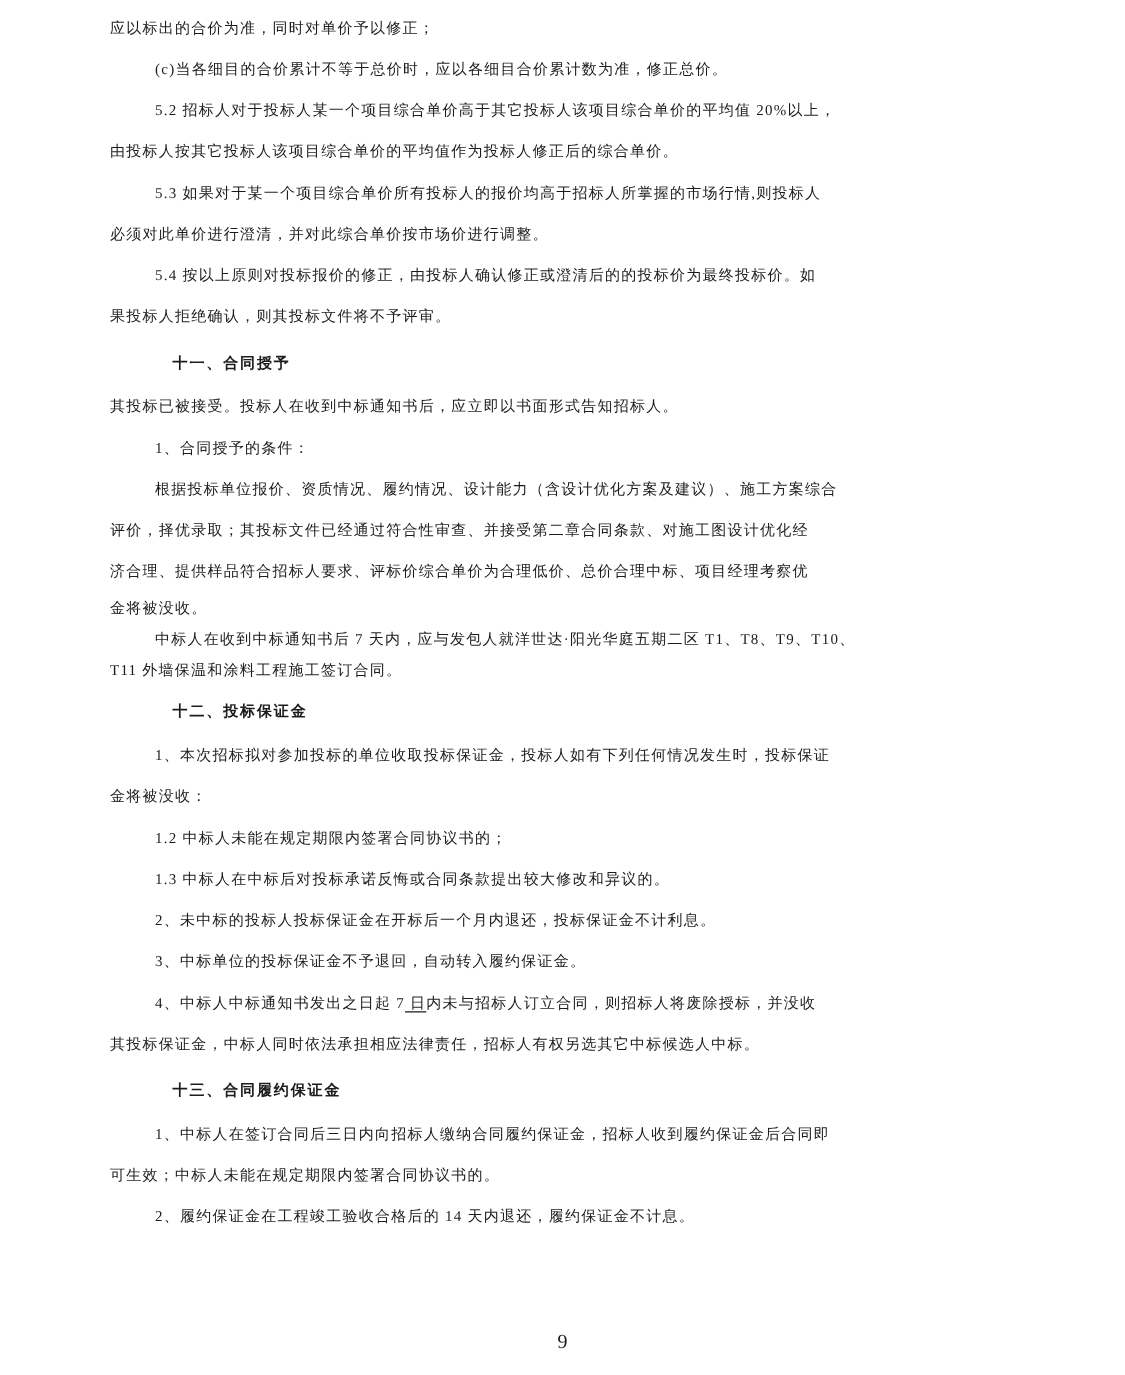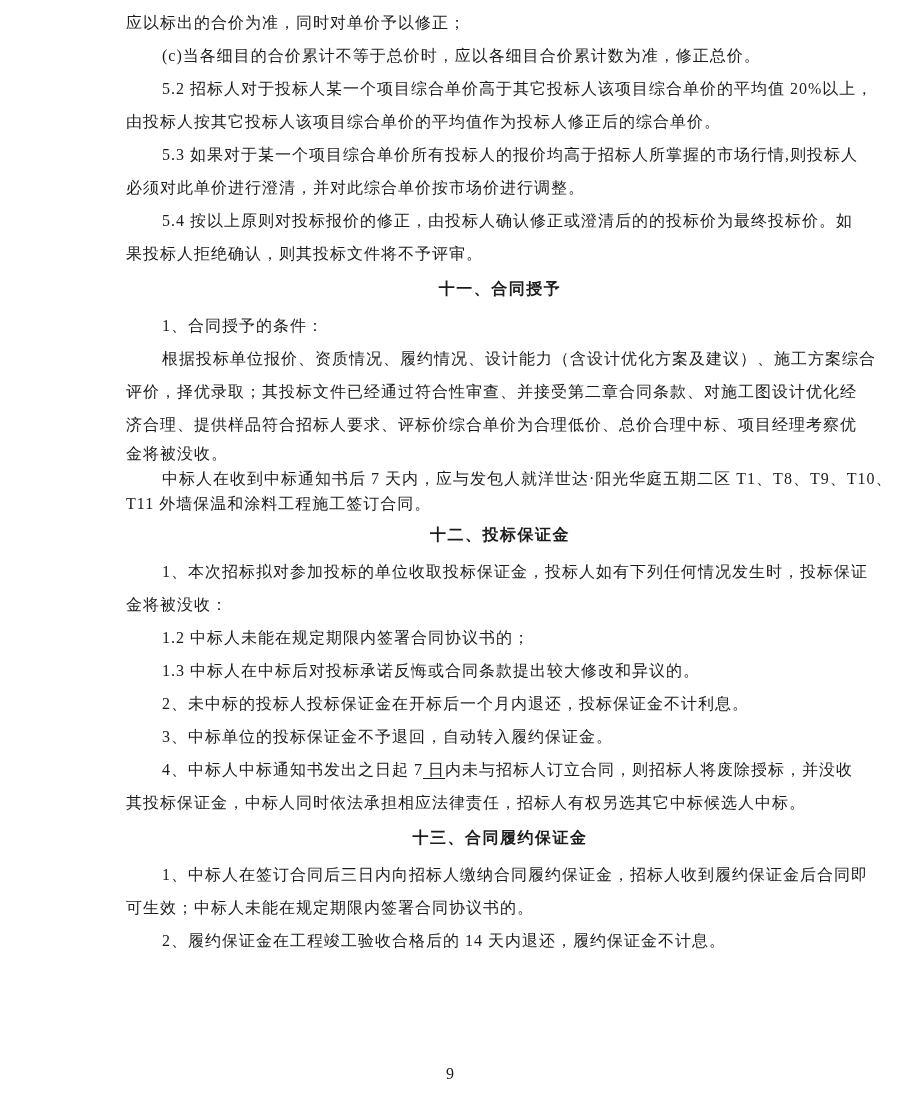--- a/index.html
+++ b/index.html
@@ -16,40 +16,38 @@
     font-family: "Liberation Serif", serif;
     color: #1c1c1c;
   }
   .content {
     position: absolute;
     left: 88px;
     top: 6px;
     width: 736px;
   }
   .line {
-    font-size: 16px;
+    font-size: 12px;
     line-height: 33px;
     letter-spacing: 1px;
     white-space: nowrap;
-    margin-left: 38px;
   }
   .line.indent {
     padding-left: 36px;
   }
   .line.compact {
     line-height: 25px;
   }
   .line.heading {
-    font-family: Liberation Mono, monospace;
+    font-family: Liberation Sans, sans-serif;
     font-weight: bold;
     padding-left: 50px;
     margin-top: 4px;
     margin-bottom: 2px;
     letter-spacing: 1.5px;
-    text-align: center;
   }
   .u {
     text-decoration: underline;
     text-underline-offset: 3px;
   }
   .page-number {
     position: absolute;
     left: 0;
     top: 1064px;
     width: 100%;
@@ -66,20 +64,21 @@
   <div class="content">
       <div class="line">应以标出的合价为准，同时对单价予以修正；</div>
       <div class="line indent">(c)当各细目的合价累计不等于总价时，应以各细目合价累计数为准，修正总价。</div>
       <div class="line indent">5.2 招标人对于投标人某一个项目综合单价高于其它投标人该项目综合单价的平均值 20%以上，</div>
       <div class="line">由投标人按其它投标人该项目综合单价的平均值作为投标人修正后的综合单价。</div>
       <div class="line indent">5.3 如果对于某一个项目综合单价所有投标人的报价均高于招标人所掌握的市场行情,则投标人</div>
       <div class="line">必须对此单价进行澄清，并对此综合单价按市场价进行调整。</div>
       <div class="line indent">5.4 按以上原则对投标报价的修正，由投标人确认修正或澄清后的的投标价为最终投标价。如</div>
       <div class="line">果投标人拒绝确认，则其投标文件将不予评审。</div>
       <div class="line heading">十一、合同授予</div>
+      <div class="line">其投标已被接受。投标人在收到中标通知书后，应立即以书面形式告知招标人。</div>
       <div class="line indent">1、合同授予的条件：</div>
       <div class="line indent">根据投标单位报价、资质情况、履约情况、设计能力（含设计优化方案及建议）、施工方案综合</div>
       <div class="line">评价，择优录取；其投标文件已经通过符合性审查、并接受第二章合同条款、对施工图设计优化经</div>
       <div class="line">济合理、提供样品符合招标人要求、评标价综合单价为合理低价、总价合理中标、项目经理考察优</div>
       <div class="line compact">金将被没收。</div>
       <div class="line indent compact">中标人在收到中标通知书后 7 天内，应与发包人就洋世达·阳光华庭五期二区 T1、T8、T9、T10、</div>
       <div class="line compact">T11 外墙保温和涂料工程施工签订合同。</div>
       <div class="line heading">十二、投标保证金</div>
       <div class="line indent">1、本次招标拟对参加投标的单位收取投标保证金，投标人如有下列任何情况发生时，投标保证</div>
       <div class="line">金将被没收：</div>

